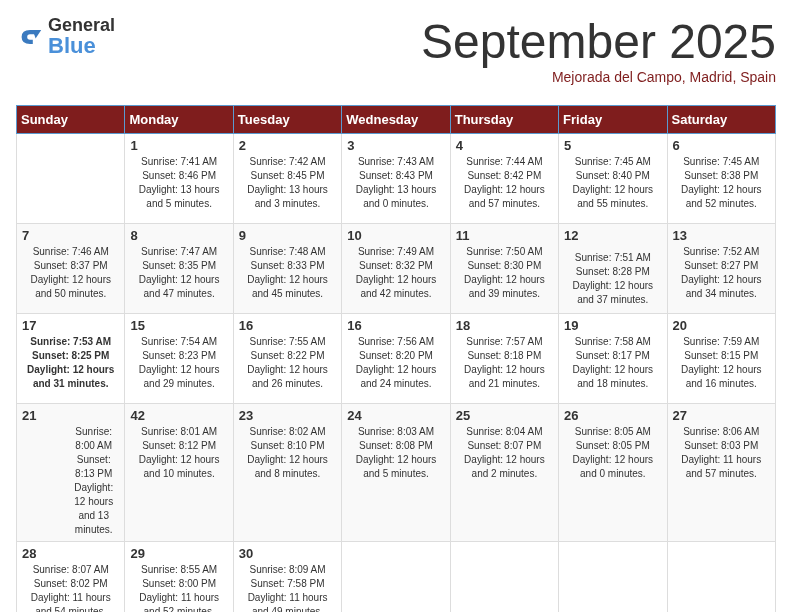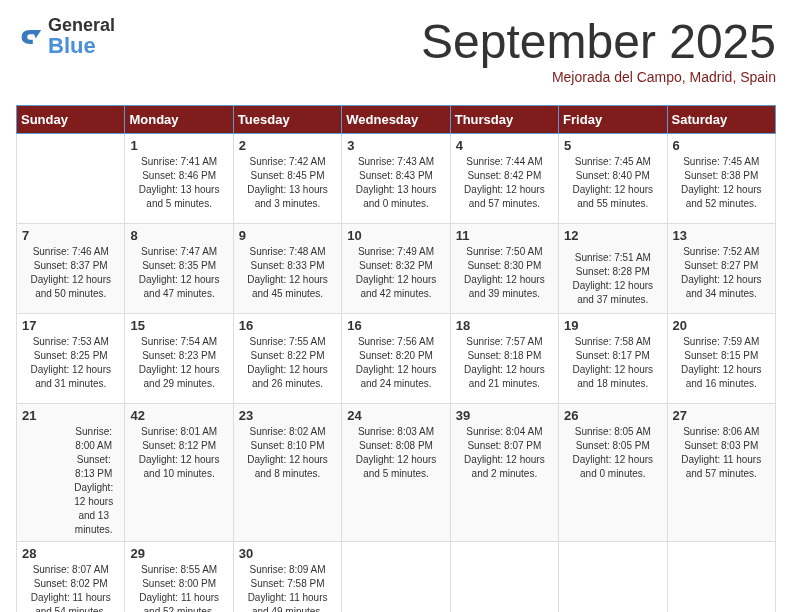--- a/index.html
+++ b/index.html
@@ -204,21 +204,21 @@
         <td>
           <div class="day-number">13</div>
           <div class="day-info" style="white-space: pre-line;">Sunrise: 7:52 AM
 Sunset: 8:27 PM
 Daylight: 12 hours and 34 minutes.</div>
         </td>
       </tr>
       <tr>
         <td>
           <div class="day-number">17</div>
-          <div class="day-info" style="white-space: pre-line;">Sunrise: 7:53 AM
+          <div class="day-info" style="white-space: pre-line; font-weight: bold;">Sunrise: 7:53 AM
 Sunset: 8:25 PM
 Daylight: 12 hours and 31 minutes.</div>
         </td>
         <td>
           <div class="day-number">15</div>
           <div class="day-info" style="white-space: pre-line;">Sunrise: 7:54 AM
 Sunset: 8:23 PM
 Daylight: 12 hours and 29 minutes.</div>
         </td>
         <td>
@@ -271,21 +271,21 @@
 Sunset: 8:10 PM
 Daylight: 12 hours and 8 minutes.</div>
         </td>
         <td>
           <div class="day-number">24</div>
           <div class="day-info" style="white-space: pre-line;">Sunrise: 8:03 AM
 Sunset: 8:08 PM
 Daylight: 12 hours and 5 minutes.</div>
         </td>
         <td>
-          <div class="day-number">39</div>
+          <div class="day-number">25</div>
           <div class="day-info" style="white-space: pre-line;">Sunrise: 8:04 AM
 Sunset: 8:07 PM
 Daylight: 12 hours and 2 minutes.</div>
         </td>
         <td>
           <div class="day-number">26</div>
           <div class="day-info" style="white-space: pre-line;">Sunrise: 8:05 AM
 Sunset: 8:05 PM
 Daylight: 12 hours and 0 minutes.</div>
         </td>

